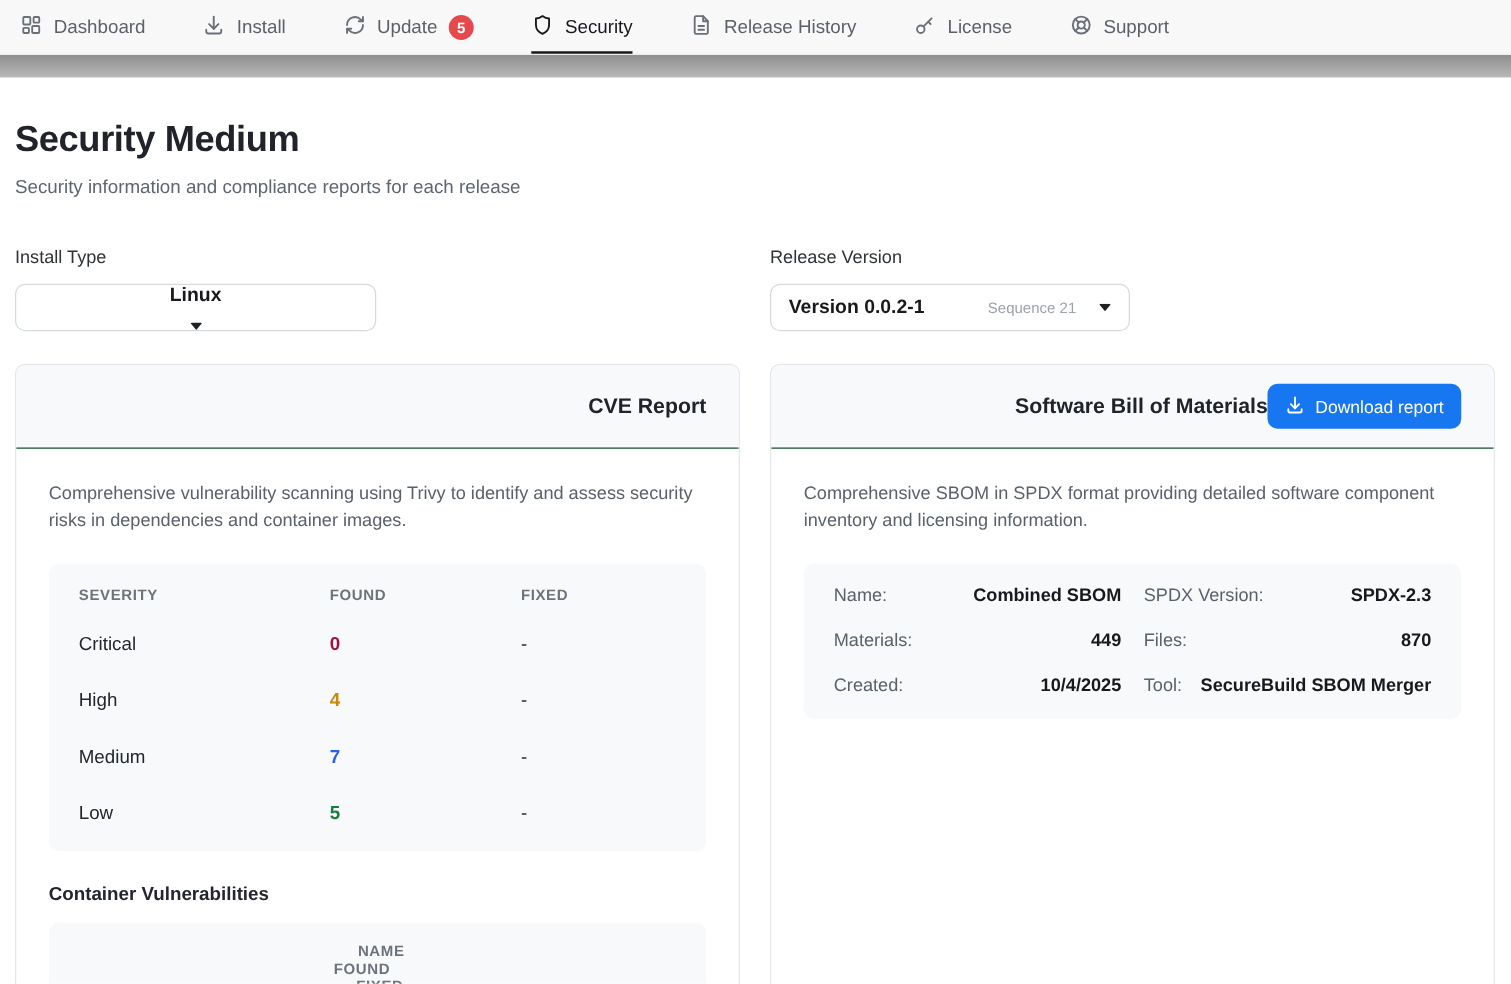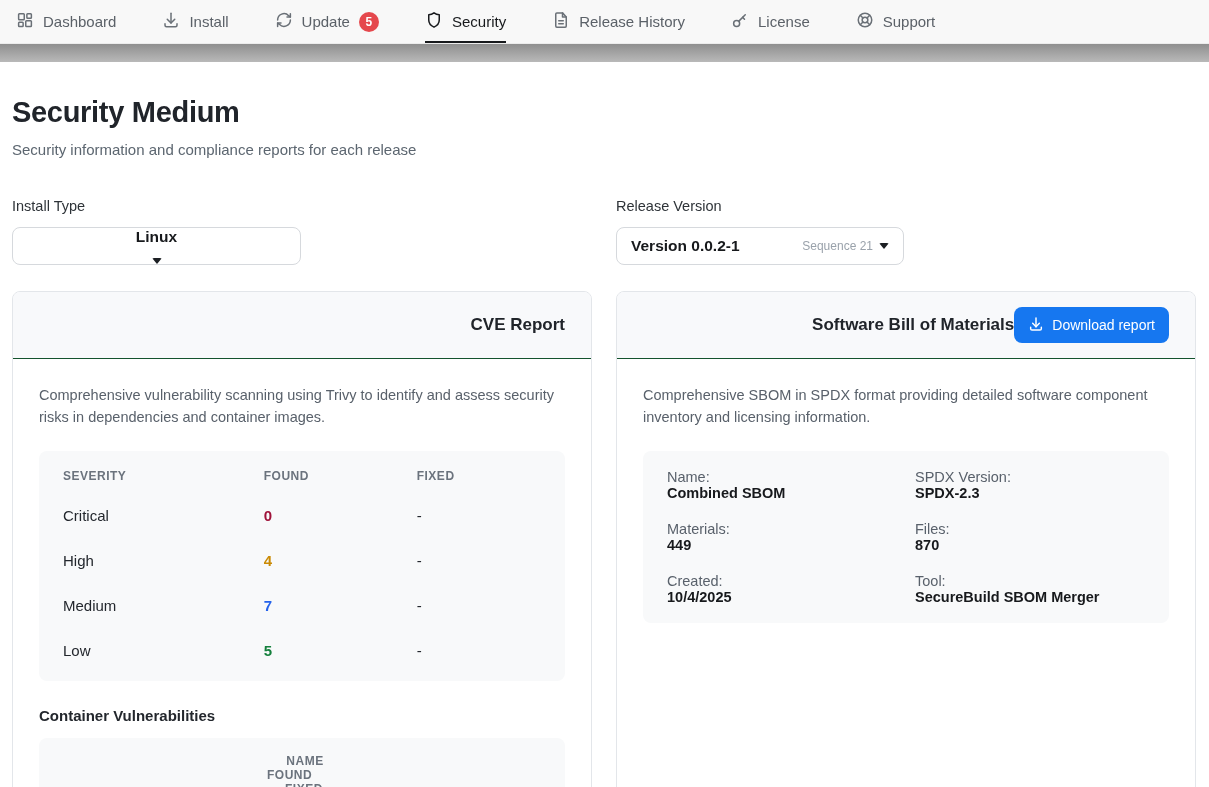--- a/index.html
+++ b/index.html
@@ -82,21 +82,21 @@
     background: #fff;
     display: flex;
     align-items: center;
     justify-content: space-between;
     padding: 0 14px;
     cursor: pointer;
   }
   .select-install { width: 289px; flex-direction: column; }
   .select-release { width: 288px; }
   .select-value { font-weight: 700; font-size: 15.5px; color: #17191c; }
-  .select-meta { display: flex; align-items: center; gap: 6px; font-size: 12px; color: #9aa2ab; }
+  .select-meta { display: flex; align-items: center; gap: 18px; font-size: 12px; color: #9aa2ab; }
   .caret {
     width: 0; height: 0;
     border-left: 5px solid transparent;
     border-right: 5px solid transparent;
     border-top: 6px solid #1c1f23;
     border-radius: 2px;
   }
 
   
   .cards { display: flex; gap: 24px; margin-top: 26px; align-items: stretch; }
@@ -192,21 +192,20 @@
     display: grid;
     grid-template-columns: 1fr 1fr;
     column-gap: 18px;
   }
   .info-cell {
     display: flex;
     justify-content: space-between;
     align-items: baseline;
     padding: 10px 0;
     font-size: 14.5px;
-    flex-direction: column;
   }
   .info-label { color: #59616b; white-space: nowrap; }
   .info-value { font-weight: 700; color: #17191c; text-align: right; }
 </style>
 </head>
 <body>
 
 <nav class="topnav">
   <div class="nav-item">
     <span><svg viewBox="0 0 24 24" fill="none" stroke-width="2" stroke-linecap="round" stroke-linejoin="round">

